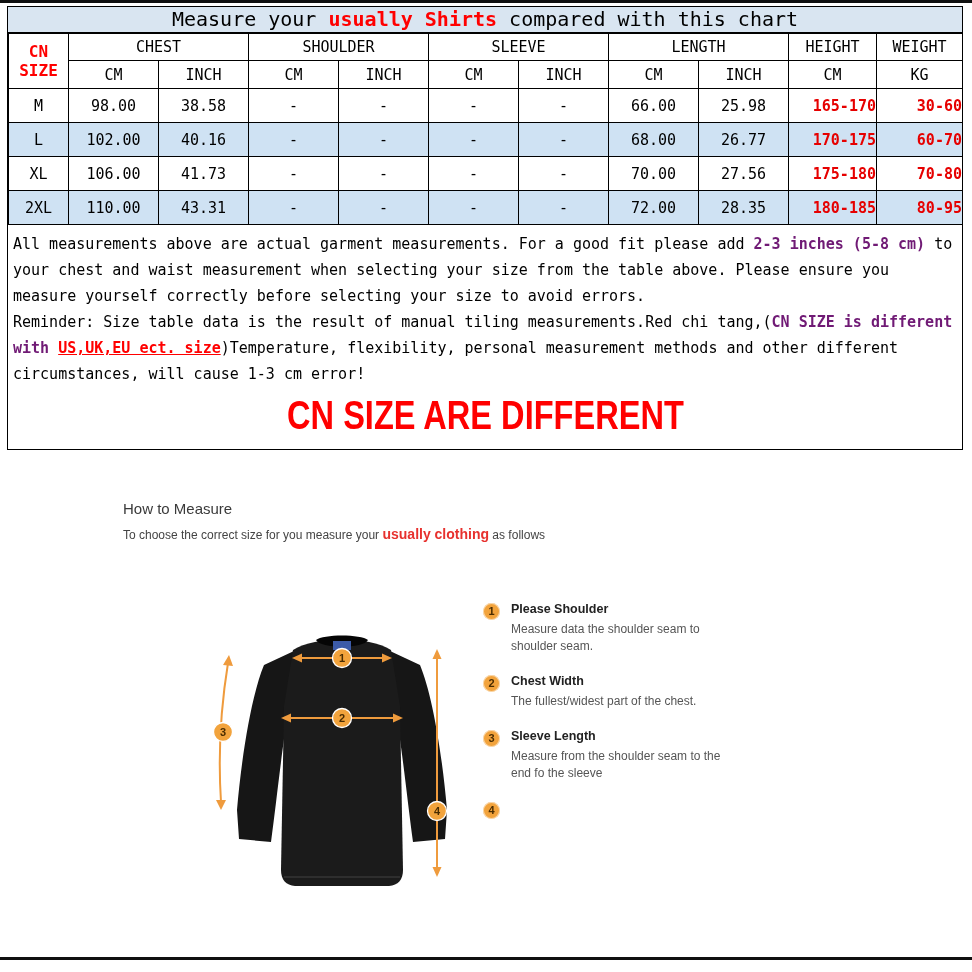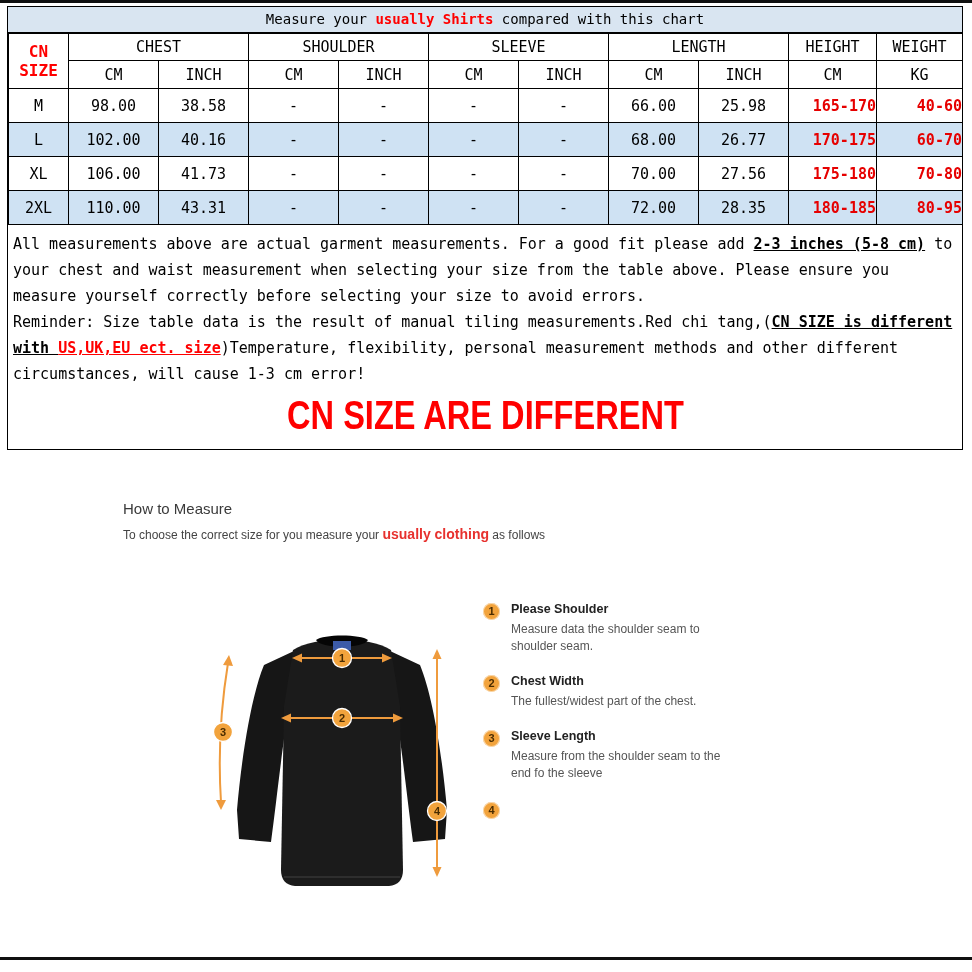--- a/index.html
+++ b/index.html
@@ -6,35 +6,35 @@
   body{width:972px;height:972px;background:#fff;font-family:"Liberation Sans",sans-serif;}
   #page{position:relative;width:972px;height:972px;background:#fff;overflow:hidden;}
 
   .edge-bar{position:absolute;left:0;width:972px;height:3px;background:#101010;}
   .edge-top{top:0;}
   .edge-bottom{top:957px;}
 
   .top-box{position:absolute;left:7px;top:6px;width:956px;border:1px solid #000;background:#fff;box-sizing:border-box;}
 
   .title-bar{height:25px;line-height:25px;border-bottom:1px solid #000;background:#d9e5f1;text-align:center;
-    font-family:"DejaVu Sans Mono",monospace;font-size:14px;color:#000;}
+    font-family:"DejaVu Sans Mono",monospace;font-size:20px;color:#000;}
   .title-bar .hl{color:#ff0000;font-weight:bold;}
 
   table.size{border-collapse:collapse;width:100%;table-layout:fixed;
     font-family:"DejaVu Sans Mono",monospace;font-size:15px;color:#000;text-align:center;}
   table.size td{border:1px solid #000;padding:0;height:33px;overflow:hidden;}
   table.size tr.group td{height:26px;}
   table.size tr.sub td{height:27px;}
   td.corner{color:#ff0000;font-size:16px;line-height:19px;font-weight:bold;}
   tr.alt td{background:#cfe2f3;}
   td.redcell{color:#e60000;font-weight:bold;text-align:right;}
 
   .notes{font-family:"DejaVu Sans Mono",monospace;font-size:15px;line-height:26px;color:#000;padding:6px 8px 0 5px;}
   .notes p{margin:0;}
-  .note-red{color:#000000;font-weight:bold;text-decoration:underline;}
+  .note-red{color:#701a75;font-weight:bold;}
   .note-red-u{color:#ff0000;font-weight:bold;text-decoration:underline;}
 
   .banner{text-align:center;color:#ff0000;padding:8px 0 12px;}
   .banner span{display:inline-block;font-family:"Liberation Sans",sans-serif;font-weight:bold;font-size:37px;
     letter-spacing:0;transform:scale(0.88,1.08);}
 
   .howto-heading{position:absolute;left:123px;top:500px;font-size:15px;color:#3a3a3a;}
   .howto-sub{position:absolute;left:123px;top:526px;font-size:12px;color:#444;}
   .howto-sub .hl{color:#e7312e;font-weight:bold;font-size:14px;margin-top:40px;}
 
@@ -104,21 +104,21 @@
         <td>M</td>
         <td>98.00</td>
         <td>38.58</td>
         <td>-</td>
         <td>-</td>
         <td>-</td>
         <td>-</td>
         <td>66.00</td>
         <td>25.98</td>
         <td class="redcell">165-170</td>
-        <td class="redcell">40-60</td>
+        <td class="redcell">30-60</td>
       </tr>
       <tr class="data alt">
         <td>L</td>
         <td>102.00</td>
         <td>40.16</td>
         <td>-</td>
         <td>-</td>
         <td>-</td>
         <td>-</td>
         <td>68.00</td>

